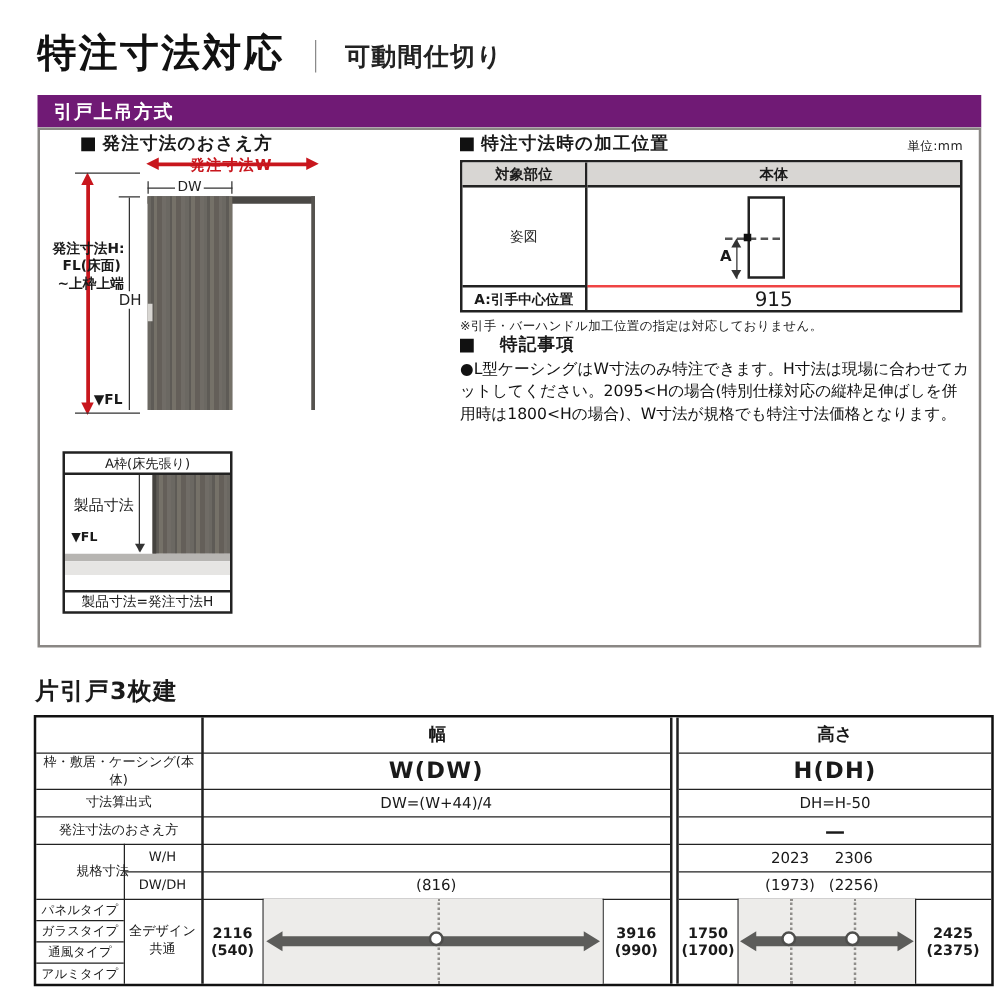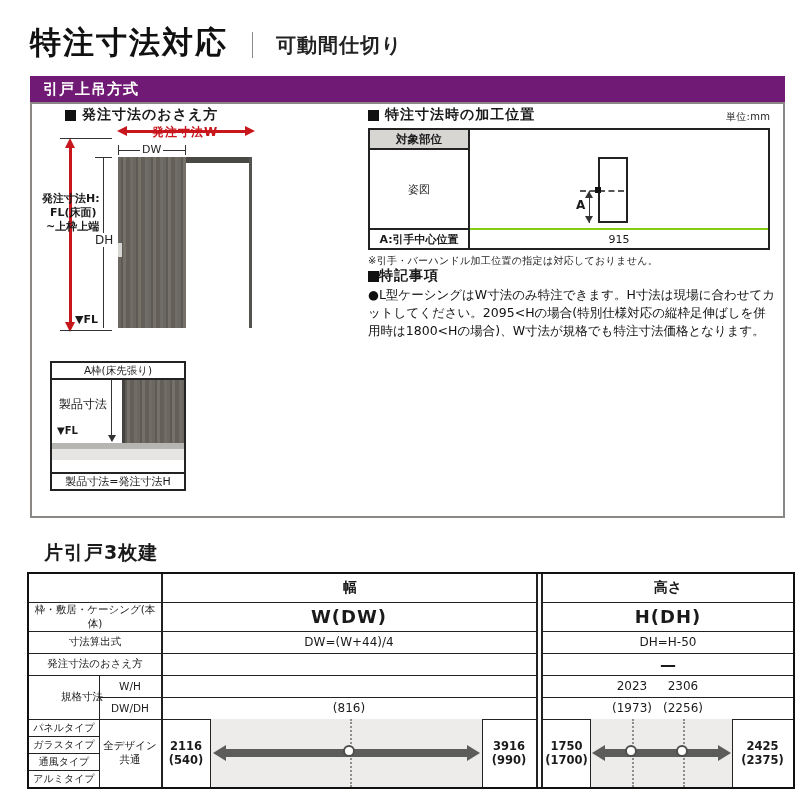--- a/index.html
+++ b/index.html
@@ -49,21 +49,21 @@
   .mcell { font-size:11px; }
   .door-outline { border:2px solid #222; background:#fff; }
   .dashline { border-top:2px dashed #555; }
   .ahead { width:0; height:0; }
   .ahead.up { border-left:4px solid transparent; border-right:4px solid transparent; border-bottom:7px solid #333; }
   .ahead.down { border-left:4px solid transparent; border-right:4px solid transparent; border-top:7px solid #333; }
   .note-small { font-size:10px; color:#222; letter-spacing:.3px; }
   .bullet-par { font-size:12.5px; line-height:1.45; color:#111; }
 
   
-  .spec-title { font-size:19px; font-weight:bold; letter-spacing:1px;margin-left:16px; }
+  .spec-title { font-size:19px; font-weight:bold; letter-spacing:1px; }
   .spec-table { border:2px solid #111; background:#fff; }
   .hline { position:absolute; height:1px; background:#222; }
   .vline { position:absolute; width:1px; background:#222; }
   .vline.thick { width:2px; }
   .dbl { position:absolute; border-left:2px solid #222; border-right:2px solid #222; background:#fff; }
   .dark-cell { background:#55524d; color:#fff; font-size:11.5px; font-weight:bold; letter-spacing:.5px; }
   .col-head { font-size:14px; font-weight:bold; }
   .lab { font-size:10.5px; }
   .val { font-size:12px; }
   .big { font-size:18px; font-weight:bold; letter-spacing:1px; }
@@ -141,37 +141,38 @@
     <div class="abs mini-foot flexc" style="left:0;top:109px;width:132px;height:17px;">製品寸法=発注寸法H</div>
   </div>
 
   <span class="abs sq" style="left:368px;top:110px;"></span>
   <div class="abs h2" style="left:385px;top:106px;">特注寸法時の加工位置</div>
   <div class="abs note-small" style="left:726px;top:110px;">単位:mm</div>
 
   <div class="abs mtable" style="left:368px;top:128px;width:402px;height:122px;">
 
     <div class="abs mhead flexc" style="left:0;top:0;width:100px;height:20px;border-bottom:2px solid #222;border-right:2px solid #222;">対象部位</div>
+    <div class="abs mhead flexc" style="left:100px;top:0;width:298px;height:20px;border-bottom:2px solid #222;">本体</div>
 
     <div class="abs mcell flexc" style="left:0;top:20px;width:100px;height:78px;border-right:2px solid #222;">姿図</div>
     <div class="abs door-outline" style="left:228px;top:27px;width:30px;height:66px;"></div>
     <div class="abs dashline" style="left:210px;top:60px;width:44px;"></div>
     <div class="abs" style="left:225px;top:57px;width:6px;height:6px;background:#111;"></div>
     <div class="abs dimline-v" style="left:219px;top:61px;height:32px;"></div>
     <div class="abs ahead up" style="left:215px;top:61px;"></div>
     <div class="abs ahead down" style="left:215px;top:86px;"></div>
     <div class="abs" style="left:206px;top:68px;font-size:12px;font-weight:bold;">A</div>
 
     <div class="abs mcell flexc" style="left:0;top:98px;width:100px;height:20px;border-top:2px solid #222;border-right:2px solid #222;font-weight:bold;">A:引手中心位置</div>
-    <div class="abs flexc" style="left:100px;top:98px;width:298px;height:20px;border-top:2px solid #84cc16;font-size:11px;">915</div>
+    <div class="abs flexc" style="left:100px;top:98px;width:298px;height:20px;border-top:2px solid #ef4444;font-size:16px;">915</div>
   </div>
   <div class="abs note-small" style="left:368px;top:254px;">※引手・バーハンドル加工位置の指定は対応しておりません。</div>
 
   <span class="abs sq" style="left:368px;top:271px;"></span>
-  <div class="abs h2" style="left:379px;top:267px;">特記事項</div>
+  <div class="abs h2" style="left:400px;top:267px;">特記事項</div>
   <div class="abs bullet-par" style="left:368px;top:286px;width:410px;">●L型ケーシングはW寸法のみ特注できます。H寸法は現場に合わせてカットしてください。2095&lt;Hの場合(特別仕様対応の縦枠足伸ばしを併用時は1800&lt;Hの場合)、W寸法が規格でも特注寸法価格となります。</div>
 
   <div class="abs spec-title" style="left:28px;top:540px;">片引戸3枚建</div>
 
   <div class="abs spec-table" style="left:27px;top:572px;width:768px;height:217px;">
 
     <div class="abs col-head flexc" style="left:133px;top:0;width:376px;height:28px;">幅</div>
     <div class="abs col-head flexc" style="left:514px;top:0;width:250px;height:28px;">高さ</div>
 
     <div class="hline" style="left:0;top:28px;width:764px;"></div>

